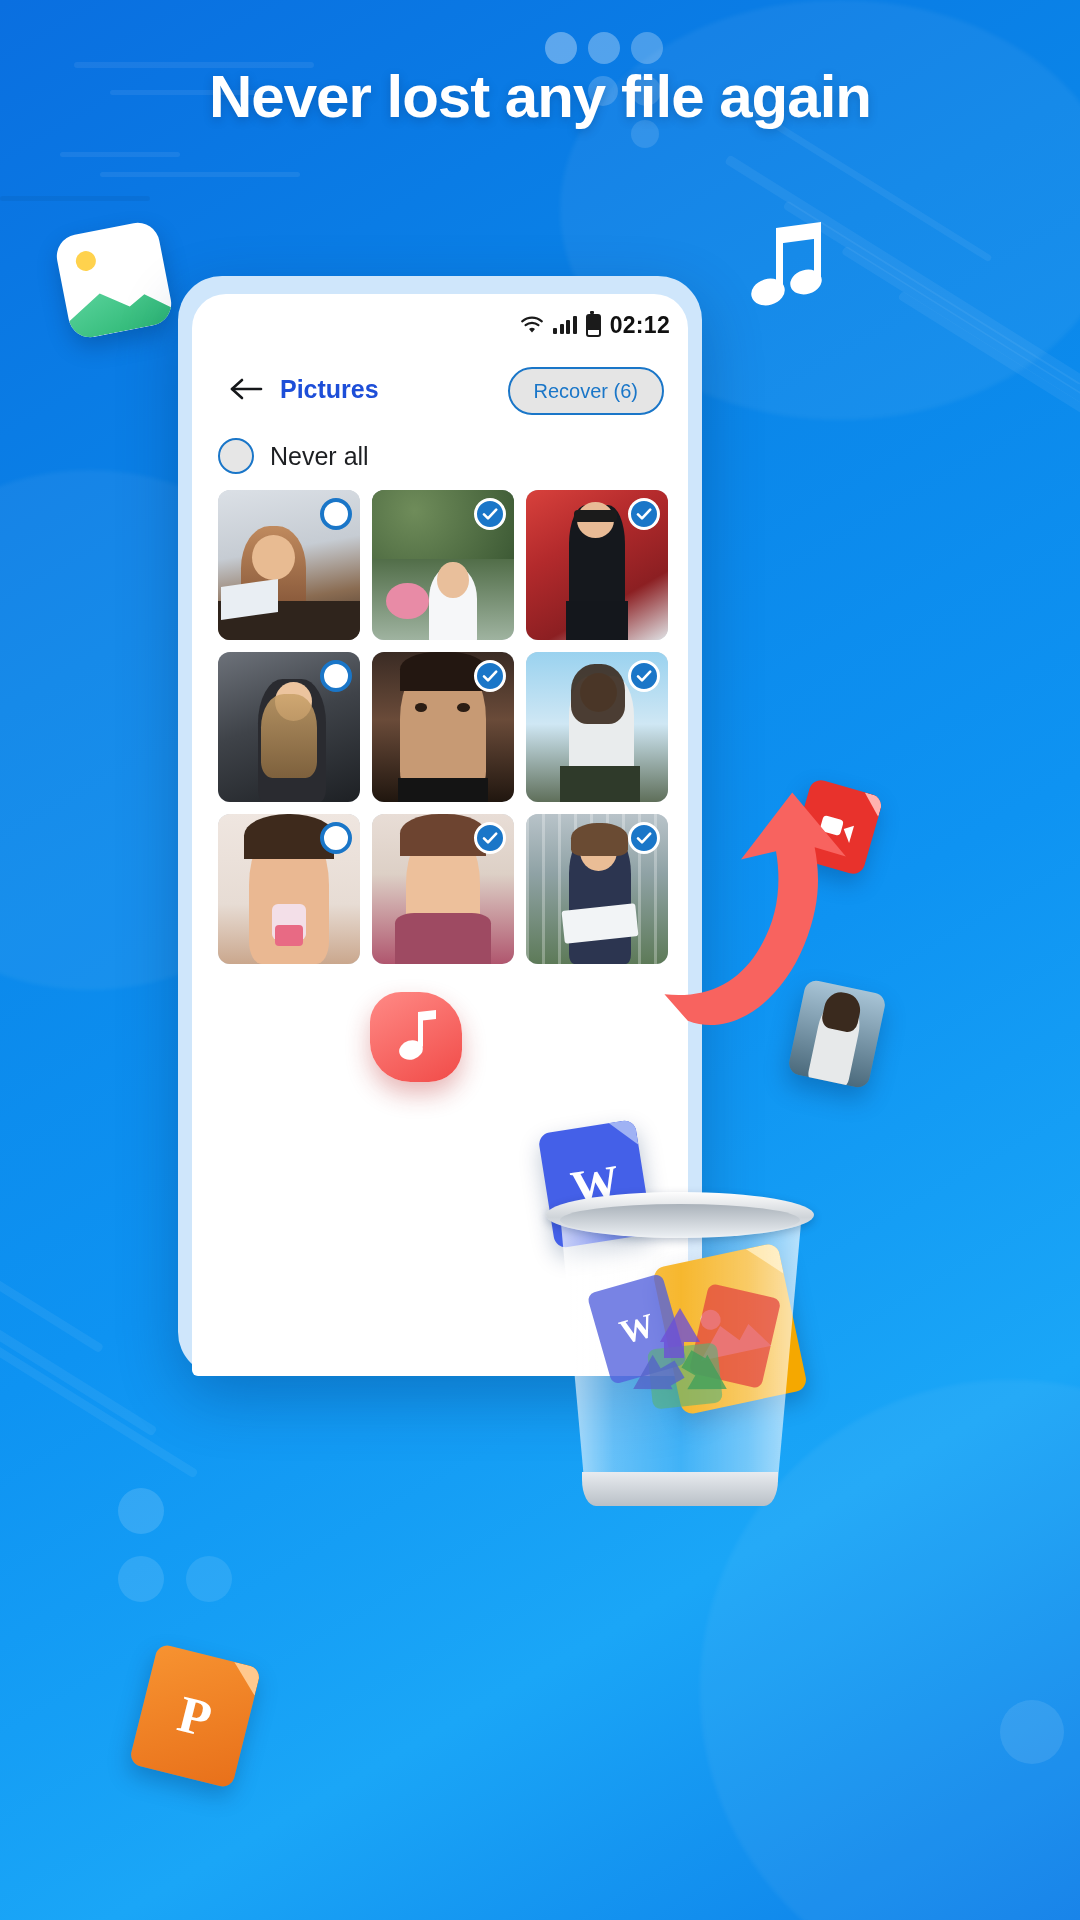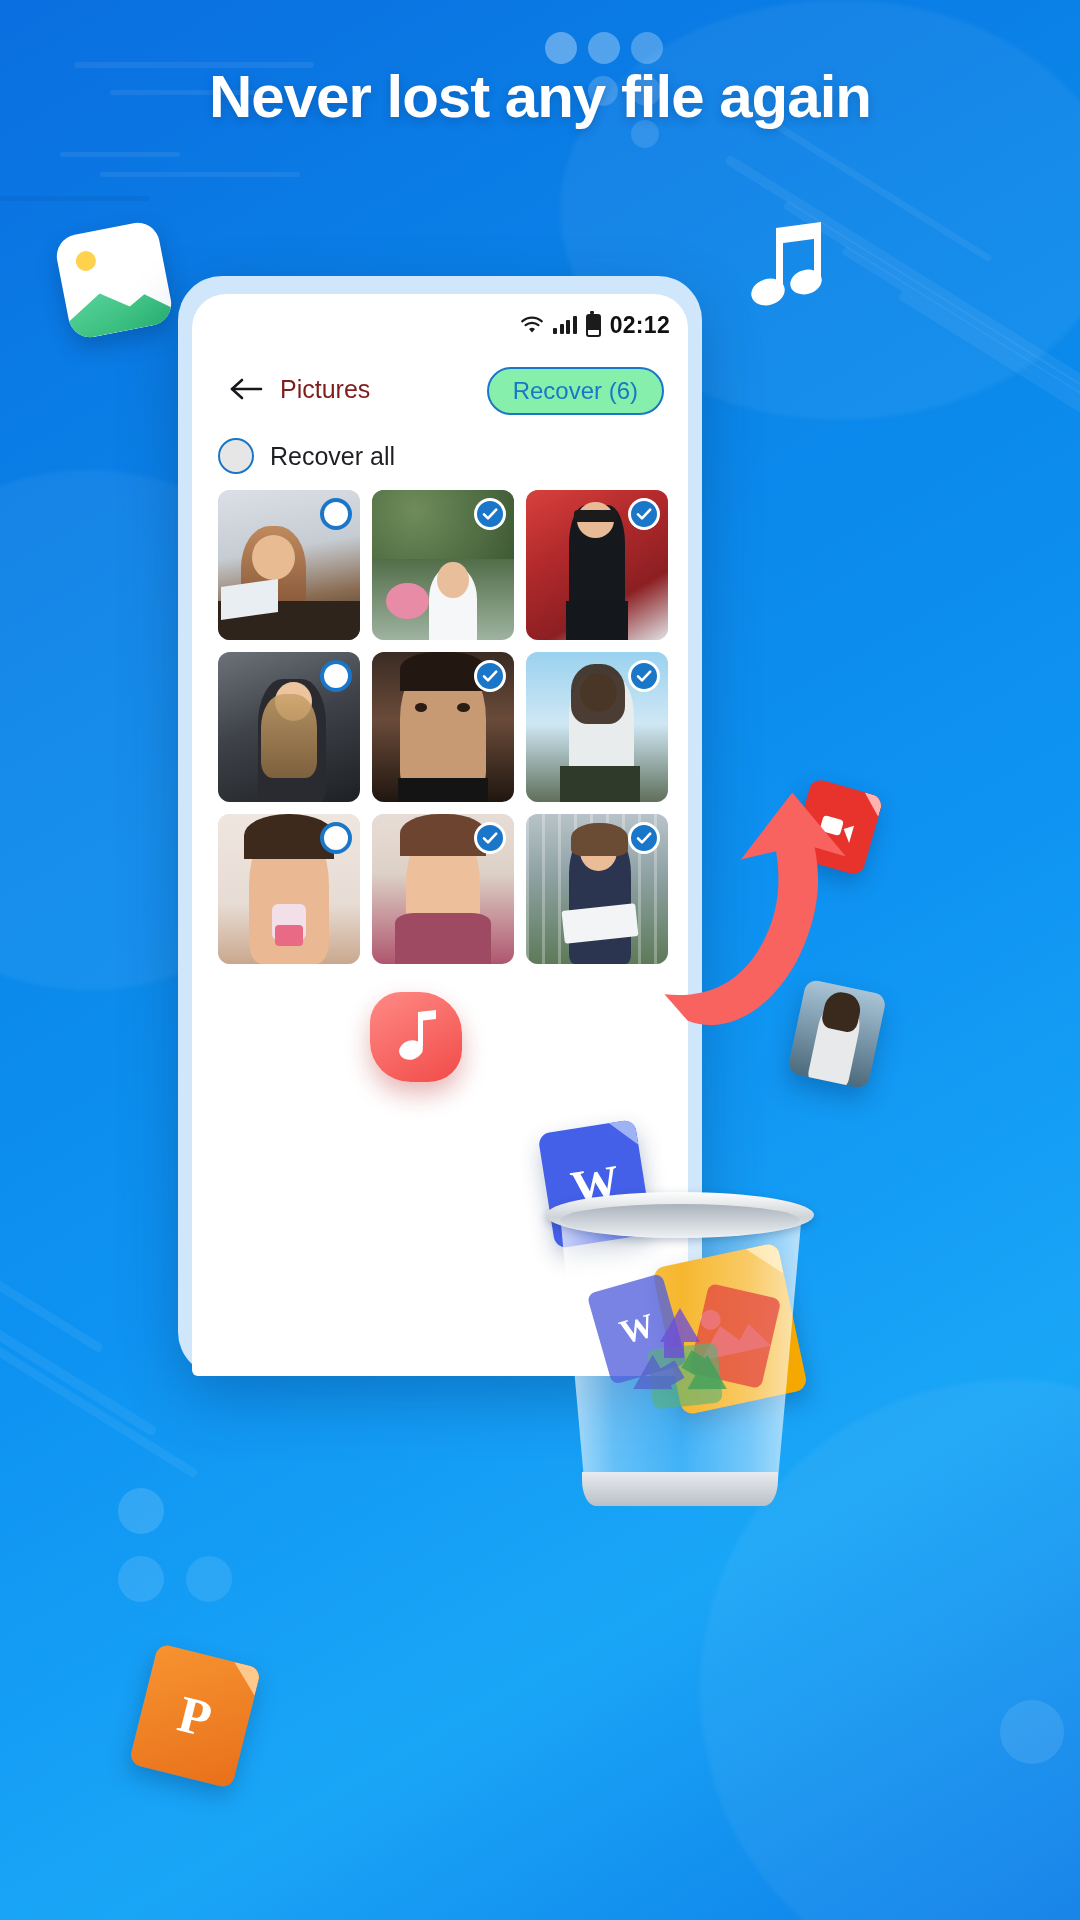--- a/index.html
+++ b/index.html
@@ -30,24 +30,24 @@
   #statusbar{position:absolute;right:18px;top:14px;height:34px;display:flex;align-items:center;gap:9px;}
   #clock{font-size:23px;font-weight:bold;color:#111;letter-spacing:.3px;}
   .sig{display:flex;align-items:flex-end;gap:2.5px;height:17px;}
   .sig i{display:block;width:4px;background:#1b1b1b;border-radius:1px;}
   .batt{width:11px;height:19px;border:2.2px solid #1b1b1b;border-radius:3px;position:relative;background:
         linear-gradient(#1b1b1b 0 72%,#fff 72% 100%);}
   .batt:after{content:"";position:absolute;left:2.5px;top:-4.4px;width:4px;height:2.6px;background:#1b1b1b;border-radius:1px;}
   
   #appbar{position:absolute;left:0;top:58px;width:496px;height:74px;display:flex;align-items:center;}
   #backbtn{width:56px;margin-left:26px;display:flex;align-items:center;justify-content:center;cursor:pointer;}
-  #pagetitle{font-size:25px;font-weight:normal;color:#7f1d1d;margin-left:6px;}
+  #pagetitle{font-size:25px;font-weight:bold;color:#1d4ed8;margin-left:6px;}
   #recoverbtn{position:absolute;right:24px;top:15px;height:44px;padding:0 24px;
-    border:2px solid #1a76c8;border-radius:24px;background:#86efac;color:#1a76c8;
-    font-size:24px;display:flex;align-items:center;justify-content:center;cursor:pointer;white-space:nowrap;}
+    border:2px solid #1a76c8;border-radius:24px;background:#e5e5e5;color:#1a76c8;
+    font-size:20px;display:flex;align-items:center;justify-content:center;cursor:pointer;white-space:nowrap;}
   
   #selectall{position:absolute;left:26px;top:144px;display:flex;align-items:center;gap:16px;cursor:pointer;}
   #selectall .cb{width:36px;height:36px;border-radius:50%;background:#e6e6e6;border:2.5px solid #1a76c8;box-sizing:border-box;}
   #selectall .lbl{font-size:25px;color:#1d1f22;}
   
   #grid{position:absolute;left:26px;top:196px;width:452px;
         display:flex;flex-wrap:wrap;gap:12px 12px;}
   .cell{width:142px;height:150px;border-radius:12px;position:relative;overflow:hidden;background:#c9cfd6;}
   .cell .art{position:absolute;inset:0;}
   .cbx{position:absolute;right:8px;top:8px;width:32px;height:32px;border-radius:50%;box-sizing:border-box;cursor:pointer;}
@@ -167,21 +167,21 @@
               <path d="M13 4L3 13l10 9"></path>
           </g>
         </svg>
       </span>
       <span id="pagetitle">Pictures</span>
       <span id="recoverbtn">Recover (6)</span>
     </div>
 
     <div id="selectall">
       <span class="cb"></span>
-      <span class="lbl">Recover all</span>
+      <span class="lbl">Never all</span>
     </div>
 
     <div id="grid">
 
       <div class="cell">
         <div class="art" style="background:linear-gradient(170deg,#dbe0e6 0%,#c6ccd3 40%,#8a6c52 70%,#3a2b22 100%);">
           <div style="position:absolute;left:16%;top:24%;width:46%;height:64%;border-radius:44% 44% 16% 16%;background:linear-gradient(180deg,#c08a5e,#7d4f33);"></div>
           <div style="position:absolute;left:24%;top:30%;width:30%;height:30%;border-radius:50%;background:#e8bb92;"></div>
           <div style="position:absolute;left:0;bottom:0;width:100%;height:26%;background:#2f241c;"></div>
           <div style="position:absolute;left:2%;bottom:16%;width:40%;height:22%;background:#e9eef3;transform:skewY(-8deg);"></div>

